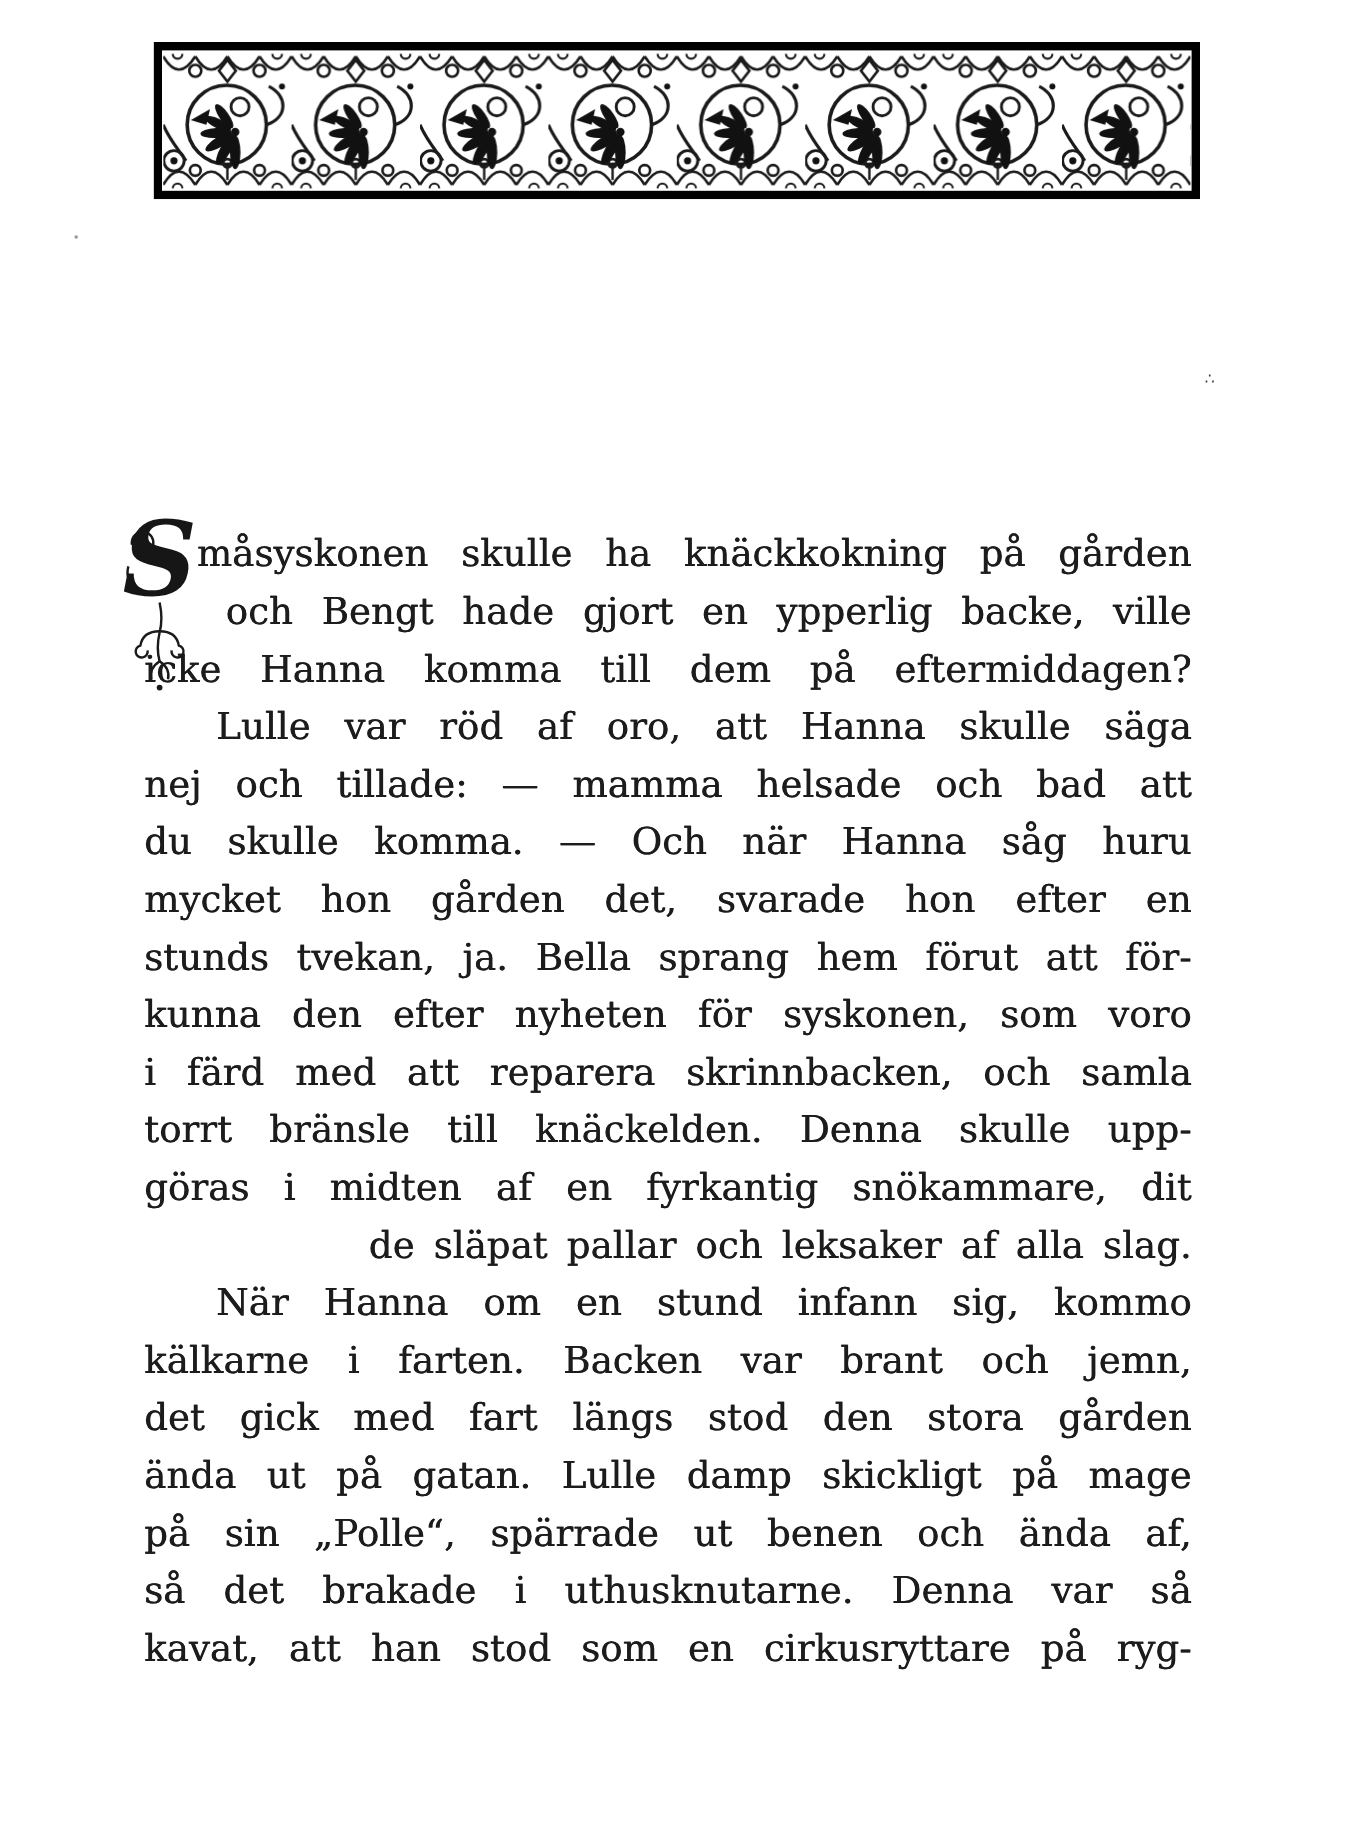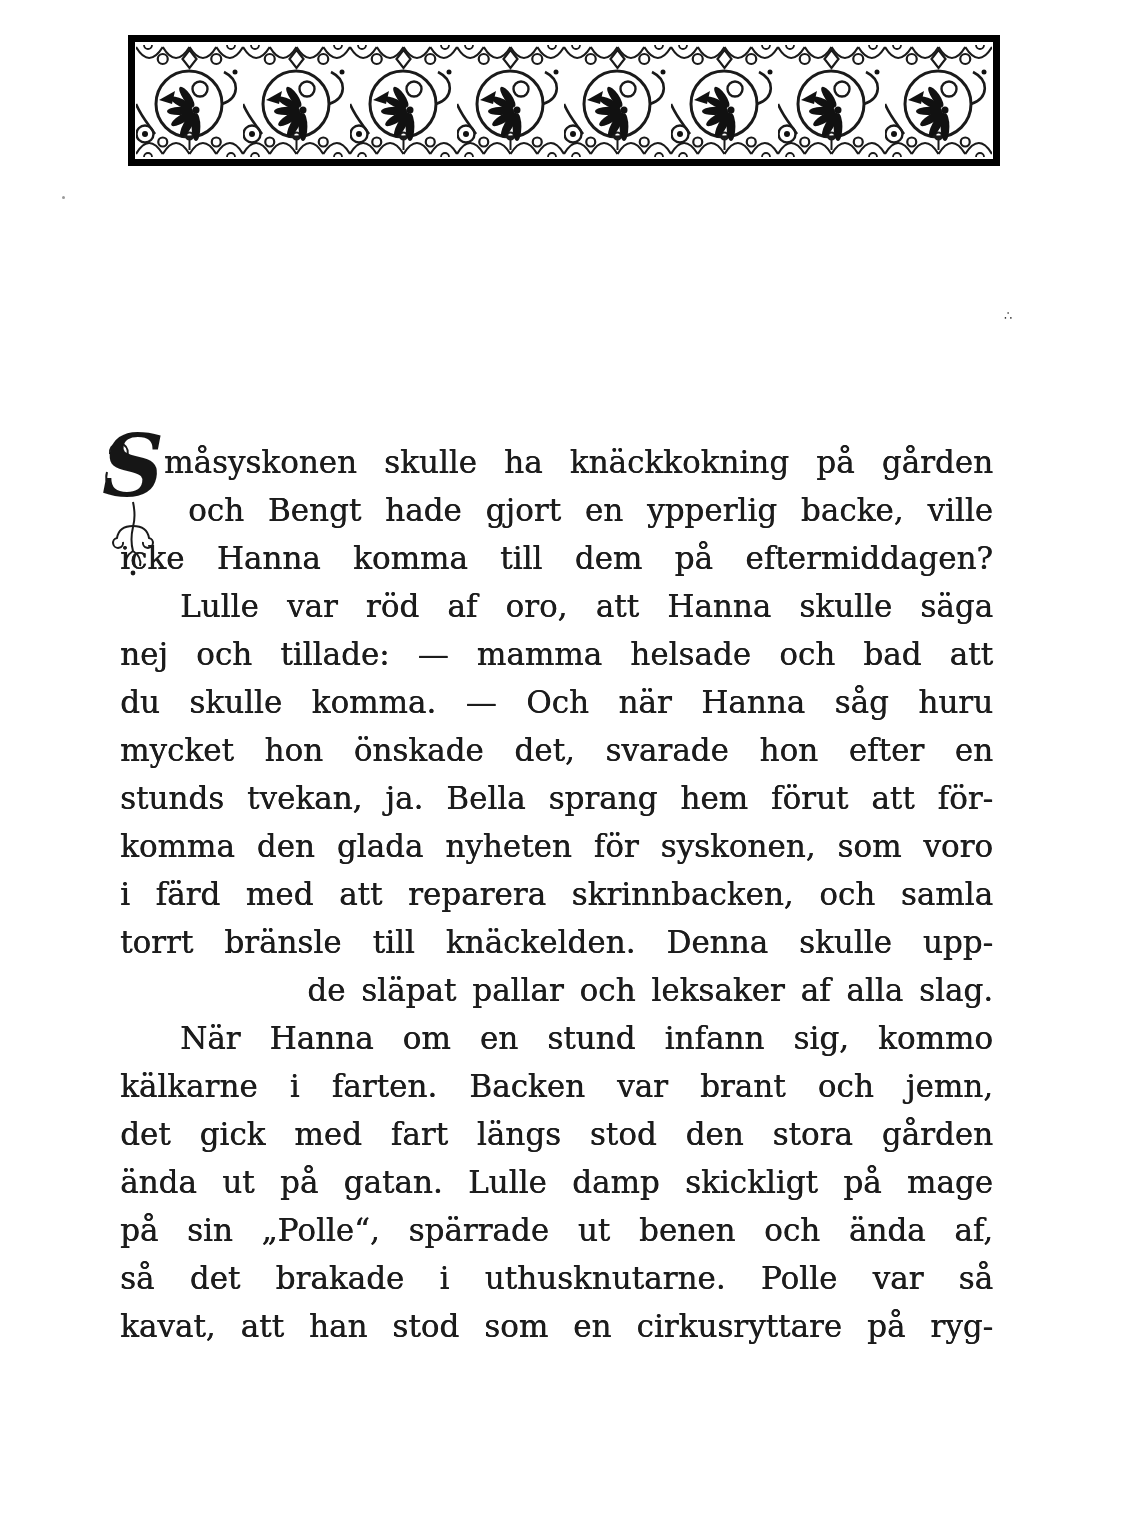--- a/index.html
+++ b/index.html
@@ -103,28 +103,29 @@
       <circle cx="31" cy="145" r="2.4" fill="#1a1a1a"></circle>
       <text x="0" y="68" font-family="DejaVu Serif, serif" font-size="86" font-weight="bold" font-style="italic" fill="#161616">S</text>
     </svg>
 
     <div class="ln j cap1">måsyskonen skulle ha knäckkokning på gården</div>
     <div class="ln j cap2">och Bengt hade gjort en ypperlig backe, ville</div>
     <div class="ln j">icke Hanna komma till dem på eftermiddagen?</div>
     <div class="ln j ind">Lulle var röd af oro, att Hanna skulle säga</div>
     <div class="ln j">nej och tillade: — mamma helsade och bad att</div>
     <div class="ln j">du skulle komma. — Och när Hanna såg huru</div>
-    <div class="ln j">mycket hon önskade det, svarade hon efter en</div>
+    <div class="ln j">mycket hon gården det, svarade hon efter en</div>
     <div class="ln j">stunds tvekan, ja. Bella sprang hem förut att för-</div>
-    <div class="ln j">komma den glada nyheten för syskonen, som voro</div>
+    <div class="ln j">kunna den efter nyheten för syskonen, som voro</div>
     <div class="ln j">i färd med att reparera skrinnbacken, och samla</div>
     <div class="ln j">torrt bränsle till knäckelden. Denna skulle upp-</div>
+    <div class="ln j">göras i midten af en fyrkantig snökammare, dit</div>
     <div class="ln end">de släpat pallar och leksaker af alla slag.</div>
     <div class="ln j ind">När Hanna om en stund infann sig, kommo</div>
     <div class="ln j">kälkarne i farten. Backen var brant och jemn,</div>
     <div class="ln j">det gick med fart längs stod den stora gården</div>
     <div class="ln j">ända ut på gatan. Lulle damp skickligt på mage</div>
     <div class="ln j">på sin „Polle“, spärrade ut benen och ända af,</div>
-    <div class="ln j">så det brakade i uthusknutarne. Polle var så</div>
+    <div class="ln j">så det brakade i uthusknutarne. Denna var så</div>
     <div class="ln j">kavat, att han stod som en cirkusryttare på ryg-</div>
   </div>
 
 </div>
 
 </body></html>

